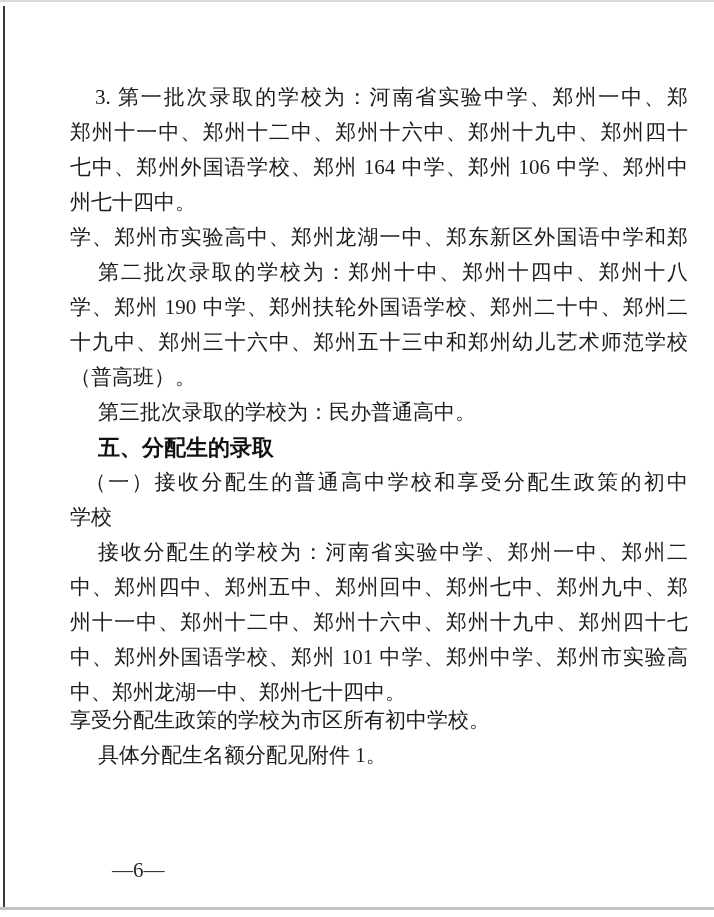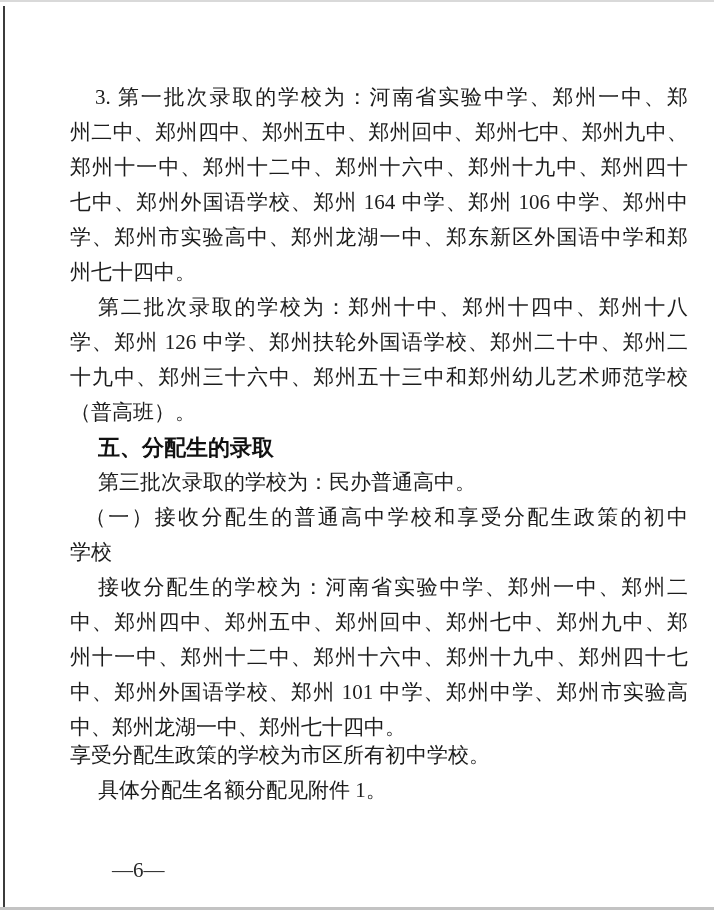--- a/index.html
+++ b/index.html
@@ -79,37 +79,36 @@
 <body>
 
 <div class="page">
   <div class="rule-top"></div>
   <div class="rule-left"></div>
   <div class="rule-bottom"></div>
 
   <div class="doc-body">
       <div class="paragraph body indent-num">
         <div class="line first">3. 第一批次录取的学校为：河南省实验中学、郑州一中、郑</div>
-        <div class="line">州二中、郑州四中、郑州五中、郑州回中、郑州七中、郑州九中、</div>
         <div class="line">郑州十一中、郑州十二中、郑州十六中、郑州十九中、郑州四十</div>
         <div class="line">七中、郑州外国语学校、郑州 164 中学、郑州 106 中学、郑州中</div>
+        <div class="line end">州七十四中。</div>
         <div class="line">学、郑州市实验高中、郑州龙湖一中、郑东新区外国语中学和郑</div>
-        <div class="line end">州七十四中。</div>
       </div>
       <div class="paragraph body indent-std">
         <div class="line first">第二批次录取的学校为：郑州十中、郑州十四中、郑州十八</div>
-        <div class="line">学、郑州 126 中学、郑州扶轮外国语学校、郑州二十中、郑州二</div>
+        <div class="line">学、郑州 190 中学、郑州扶轮外国语学校、郑州二十中、郑州二</div>
         <div class="line">十九中、郑州三十六中、郑州五十三中和郑州幼儿艺术师范学校</div>
         <div class="line end">（普高班）。</div>
       </div>
+      <div class="paragraph body indent-std">
+        <div class="line first end">第三批次录取的学校为：民办普通高中。</div>
+      </div>
       <div class="paragraph heading indent-std">
         <div class="line first end">五、分配生的录取</div>
-      </div>
-      <div class="paragraph body indent-std">
-        <div class="line first end">第三批次录取的学校为：民办普通高中。</div>
       </div>
       <div class="paragraph kaiti indent-bracket">
         <div class="line first">（一）接收分配生的普通高中学校和享受分配生政策的初中</div>
         <div class="line end">学校</div>
       </div>
       <div class="paragraph body indent-std">
         <div class="line first">接收分配生的学校为：河南省实验中学、郑州一中、郑州二</div>
         <div class="line">中、郑州四中、郑州五中、郑州回中、郑州七中、郑州九中、郑</div>
         <div class="line">州十一中、郑州十二中、郑州十六中、郑州十九中、郑州四十七</div>
         <div class="line">中、郑州外国语学校、郑州 101 中学、郑州中学、郑州市实验高</div>

